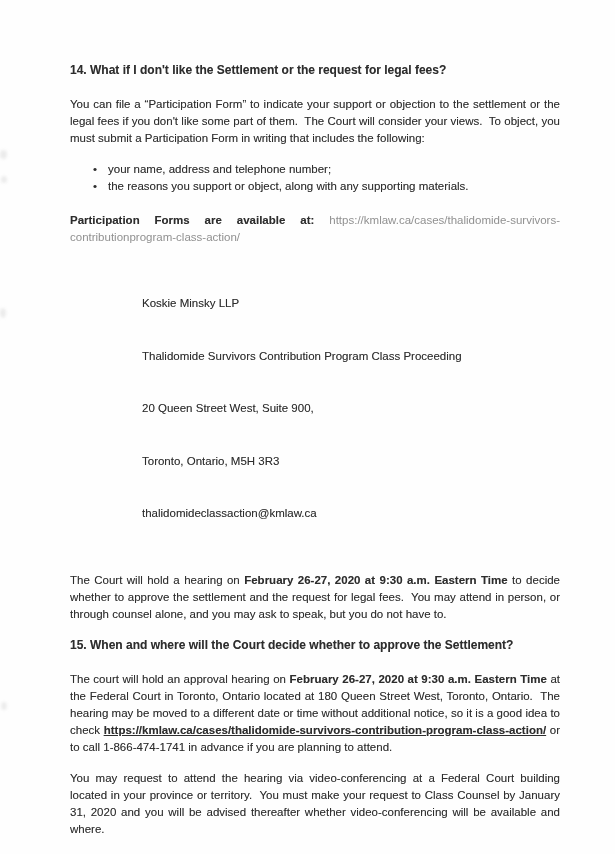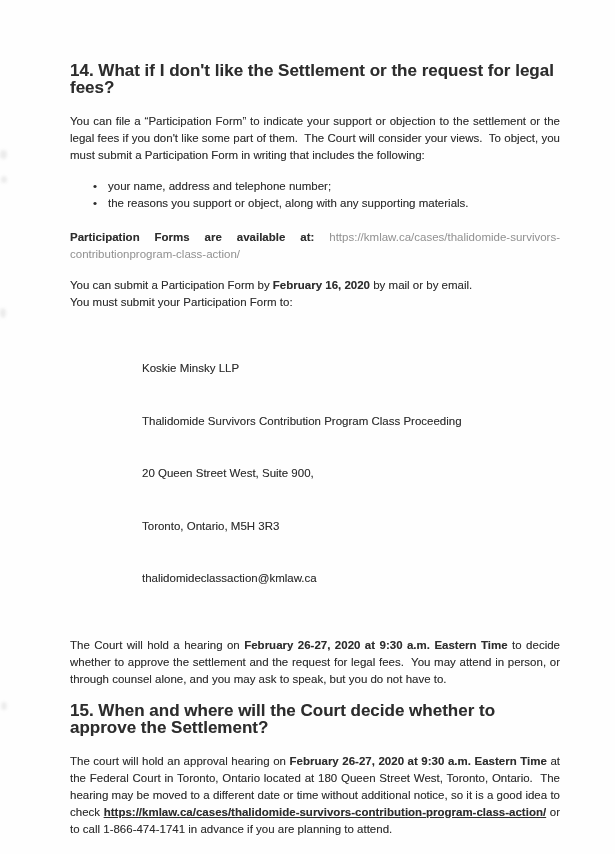--- a/index.html
+++ b/index.html
@@ -20,21 +20,21 @@
     line-height: 17px;
     text-shadow: 0 0 0.5px rgba(40,40,40,0.35);
   }
   .para {
     margin: 12px 0 14px 0;
     text-align: justify;
     white-space: pre-wrap;
   }
   .heading {
     font-weight: bold;
-    font-size: 17px;
+    font-size: 12px;
     margin: 0 0 17px 0;
     white-space: pre-wrap;
   }
   .heading-15 { margin-top: 4px; }
   ul.bullet-list {
     list-style: none;
     margin: 4px 0 17px 0;
     padding: 0;
   }
   ul.bullet-list li {
@@ -90,21 +90,20 @@
 
   <p class="para">You can file a “Participation Form” to indicate your support or objection to the settlement or the legal fees if you don't like some part of them.  The Court will consider your views.  To object, you must submit a Participation Form in writing that includes the following:</p>
 
   <ul class="bullet-list">
     <li>your name, address and telephone number;</li>
     <li>the reasons you support or object, along with any supporting materials.</li>
   </ul>
 
   <p class="para"><span class="bold">Participation Forms are available at:</span><span> </span><span class="url-gray">https://kmlaw.ca/cases/thalidomide-survivors-contributionprogram-class-action/</span></p>
 
-  <p class="para"><span>You can submit a Participation Form by </span><span class="bold">February 16, 2020</span><span> by mail or by email.</span><br><span>You must submit your Participation Form to:</span></p>
 
   <div class="address-block">
     <span class="address-line">Koskie Minsky LLP</span>
     <span class="address-line">Thalidomide Survivors Contribution Program Class Proceeding</span>
     <span class="address-line">20 Queen Street West, Suite 900,</span>
     <span class="address-line">Toronto, Ontario, M5H 3R3</span>
     <span class="address-line">thalidomideclassaction@kmlaw.ca</span>
   </div>
 
   <p class="para"><span>The Court will hold a hearing on </span><span class="bold">February 26-27, 2020 at 9:30 a.m. Eastern Time</span><span> to decide whether to approve the settlement and the request for legal fees.  You may attend in person, or through counsel alone, and you may ask to speak, but you do not have to.</span></p>

